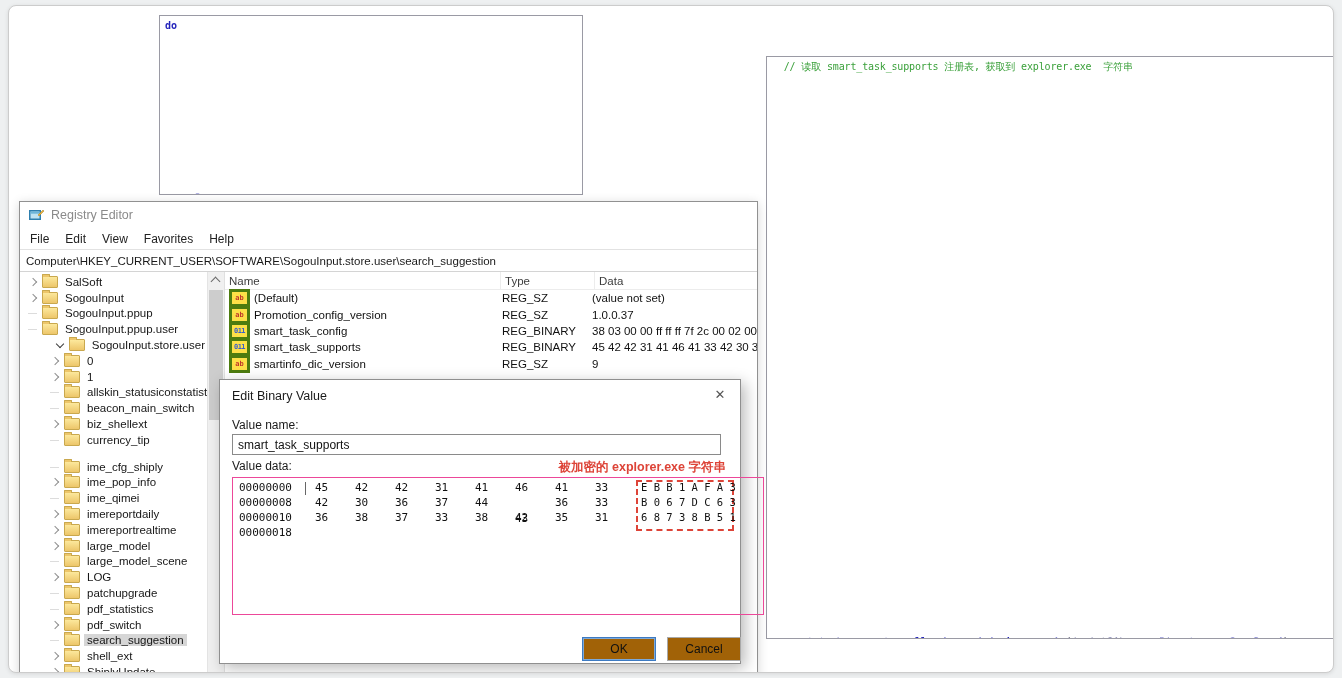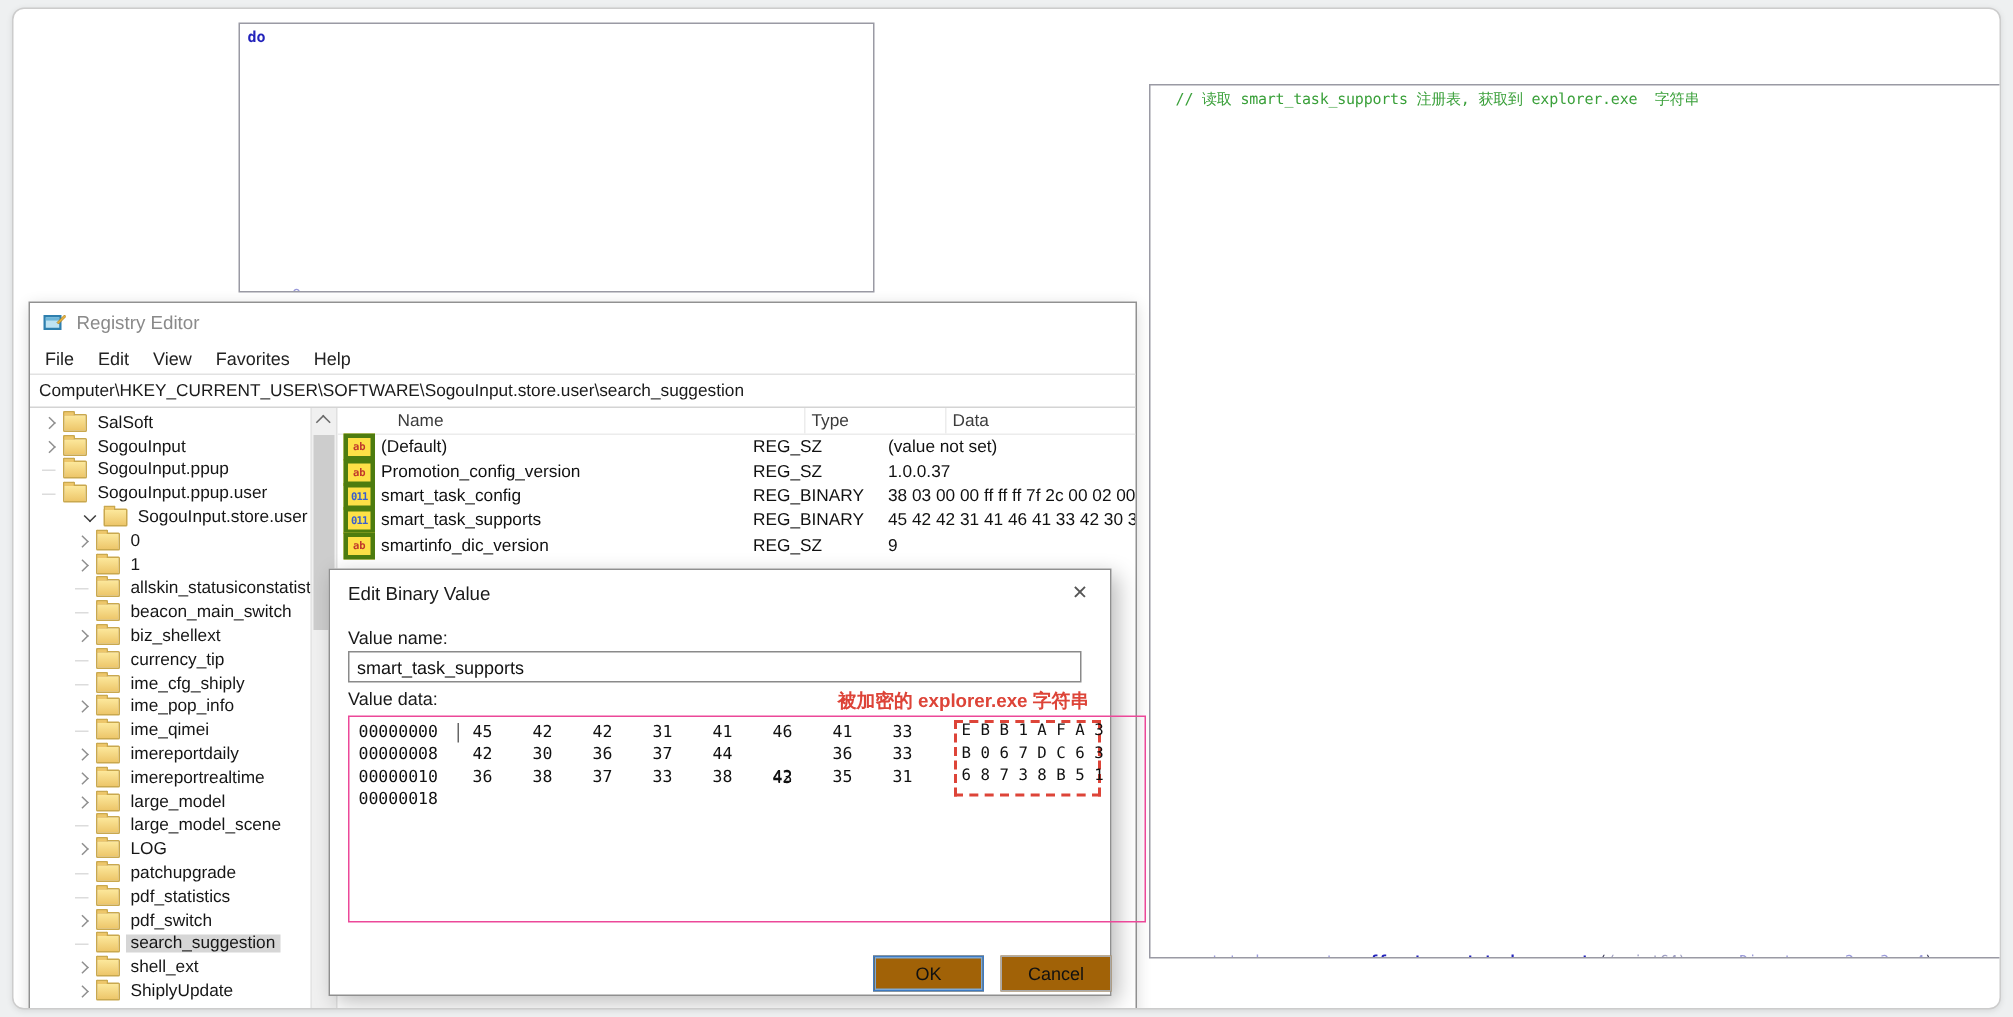--- a/index.html
+++ b/index.html
@@ -33,21 +33,21 @@
   .trow{height:15.8px;display:flex;align-items:center;font-size:11.5px;color:#161616;white-space:nowrap;}
   .chev{width:14px;height:10px;position:relative;flex:none;}
   .chev-c::after{content:"";position:absolute;left:4px;top:2px;width:5px;height:5px;border-top:1px solid #8f8f8f;border-right:1px solid #8f8f8f;transform:rotate(45deg);}
   .chev-o::after{content:"";position:absolute;left:4px;top:1px;width:5px;height:5px;border-right:1px solid #3c3c3c;border-bottom:1px solid #3c3c3c;transform:rotate(45deg);}
   .chev-n::after{content:"";position:absolute;left:2px;top:5px;width:9px;height:1px;background:#dcdcdc;}
   .folder{width:14px;height:10px;background:linear-gradient(#fce89c,#edc66a);border:1px solid #c9a84e;border-radius:1px;position:relative;margin:0 4px 0 2px;flex:none;}
   .folder::before{content:"";position:absolute;top:-3px;left:-1px;width:6px;height:2px;background:#edc66a;border:1px solid #c9a84e;border-bottom:none;border-radius:1px 1px 0 0;}
   .tlabel{padding:0 3px;}
   .tlabel.sel{background:#d6d6d6;}
   .valuespane{position:relative;flex:1;font-size:11.5px;overflow:hidden;}
-  .vheader{display:flex;height:17px;border-bottom:1px solid #ececec;color:#3c3c3c;align-items:center;padding-left:36px;}
+  .vheader{display:flex;height:17px;border-bottom:1px solid #ececec;color:#3c3c3c;align-items:center;}
   .vh{padding-left:4px;border-right:1px solid #ececec;height:100%;display:flex;align-items:center;}
   .vh-name{width:271px;}
   .vh-type{width:89px;}
   .vh-data{flex:1;border-right:none;}
   .vrow{display:flex;height:16.4px;align-items:center;white-space:nowrap;color:#111;}
   .vicon{width:15px;height:12px;border:3px solid #4d7c0f;background:#fde047;font-size:7px;font-weight:bold;display:flex;align-items:center;justify-content:center;margin:0 4px 0 4px;flex:none;font-family:"DejaVu Sans Mono",monospace;}
   .ic-sz{color:#c0392b;}
   .ic-bin{color:#3a5fcd;letter-spacing:-0.5px;}
   .vname{width:248px;overflow:hidden;text-overflow:clip;}
   .vtype{width:90px;}
@@ -154,21 +154,21 @@
             <div class="trow" style="padding-left: 28px;">
               <span class="chev chev-c"></span>
               <span class="folder"></span>
               <span class="tlabel">biz_shellext</span>
             </div>
             <div class="trow" style="padding-left: 28px;">
               <span class="chev chev-n"></span>
               <span class="folder"></span>
               <span class="tlabel">currency_tip</span>
             </div>
-            <div class="trow" style="padding-left: 28px;">
+            <div class="trow" style="padding-left: 28px; margin-top: 11px;">
               <span class="chev chev-n"></span>
               <span class="folder"></span>
               <span class="tlabel">ime_cfg_shiply</span>
             </div>
             <div class="trow" style="padding-left: 28px;">
               <span class="chev chev-c"></span>
               <span class="folder"></span>
               <span class="tlabel">ime_pop_info</span>
             </div>
             <div class="trow" style="padding-left: 28px;">

